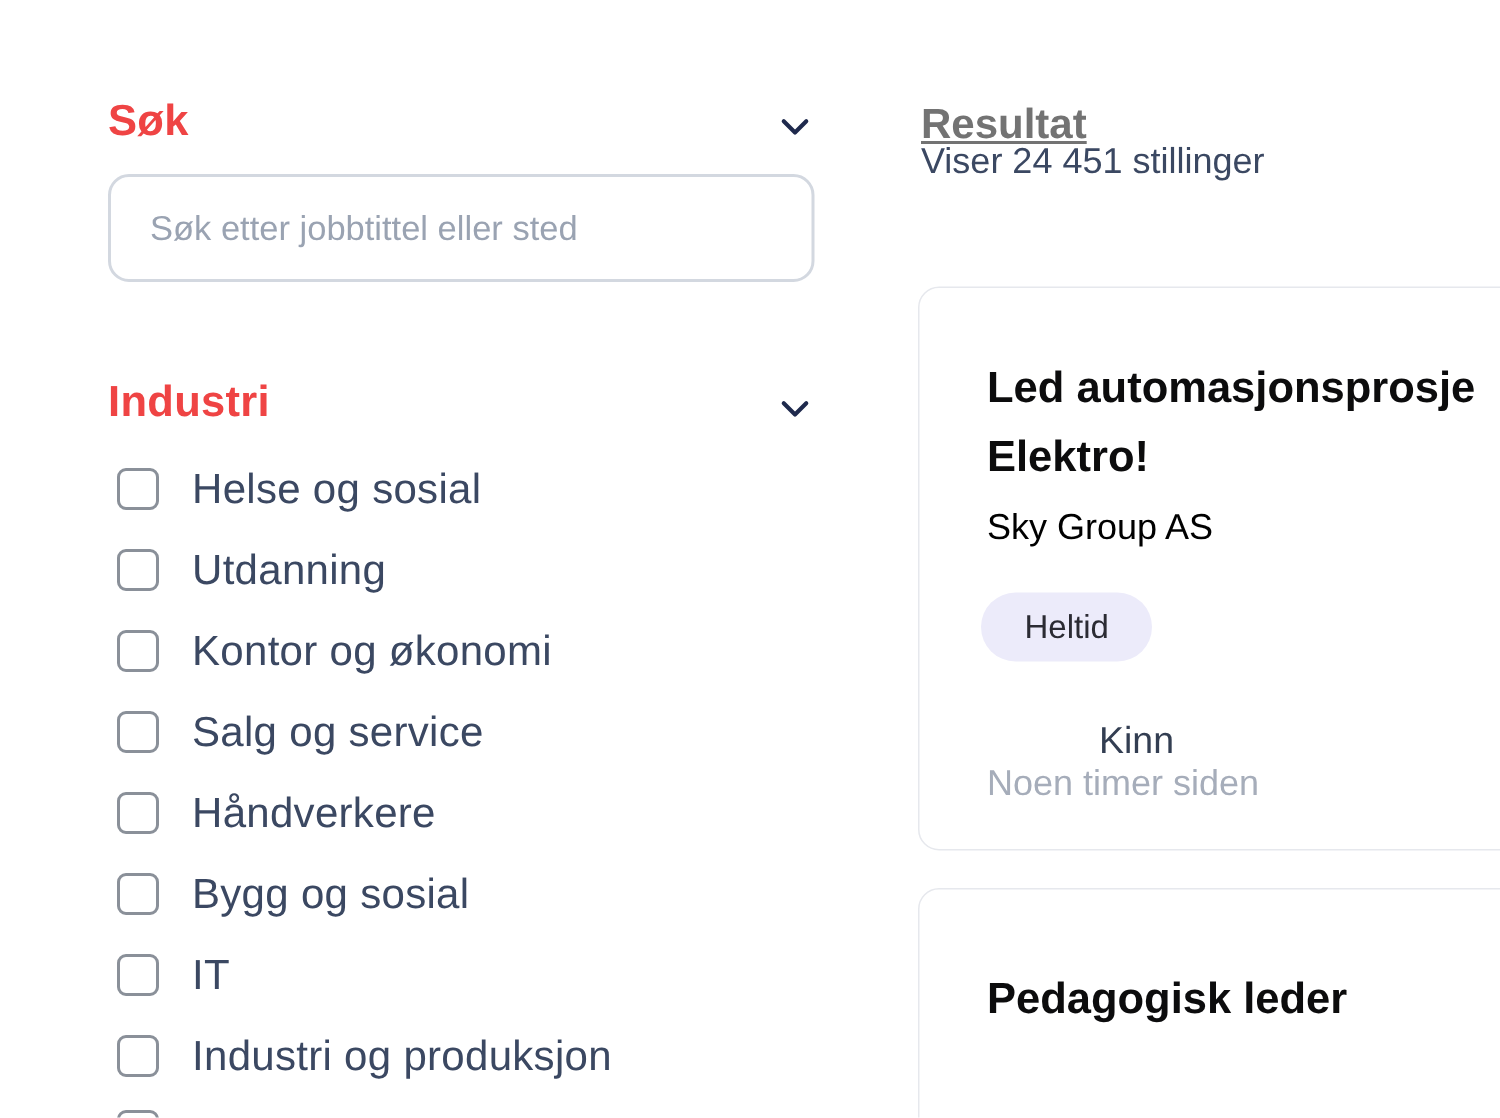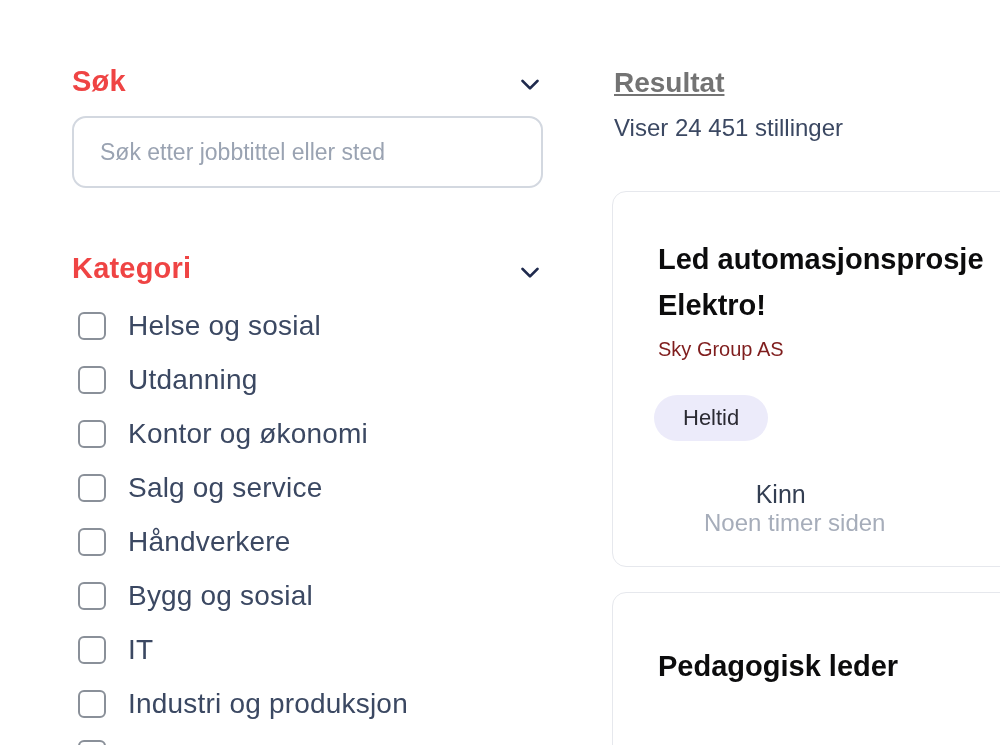--- a/index.html
+++ b/index.html
@@ -39,47 +39,47 @@
     left:612px; width:600px; background:#fff;
     border:1.5px solid #e6e8ed; border-radius:14px; cursor:pointer;
   }
   #card-0 { top:191px; height:376px; }
   #card-1 { top:592px; height:260px; }
   .job-inner { position:relative; width:100%; height:100%; padding-left:45px; }
   .job-title {
     position:absolute; left:45px; top:44px; right:0;
     font-size:29px; font-weight:600; color:#0c0c0d; line-height:46px; white-space:nowrap;
   }
-  .job-company { position:absolute; left:45px; font-size:20px; color:#7f1d1d; white-space:nowrap; }
+  .job-company { position:absolute; left:45px; font-size:24px; color:#000000; white-space:nowrap; }
   #card-0 .job-company { top:146px; }
   #card-1 .job-title { top:50px; }
   #card-1 .job-company { top:107px; }
 
   .badge-row { position:absolute; left:41px; top:203px; display:flex; gap:14px; }
   .badge {
     height:46px; line-height:46px; padding:0 29px; border-radius:23px;
     background:#ecebfa; color:#2b2b33; font-size:22px;
   }
   .meta-row { position:absolute; left:45px; top:288px; display:flex; align-items:center; height:34px;flex-direction:column; }
   .pin-icon { width:27px; height:31px; }
   .meta-location { margin-left:18px; font-size:25px; color:#333e52; }
-  .meta-posted { margin-left:46px; font-size:24px; color:#a6adba; }
+  .meta-posted { font-size:24px; color:#a6adba; }
 </style>
 </head>
 <body>
 
 <div class="abs section-title" style="left:72px; top:65px;">Søk</div>
 
 <svg class="abs chev" style="left:515px; top:69px;" viewBox="0 0 24 24">
   <polyline points="6,9.5 12,15.5 18,9.5" fill="none" stroke="#1f2a4d" stroke-width="2.2" stroke-linecap="round" stroke-linejoin="round"></polyline>
 </svg>
 
 <input class="abs search-box" type="text" placeholder="Søk etter jobbtittel eller sted" style="">
 
-<div class="abs section-title" style="left:72px; top:252px;">Kategori</div>
+<div class="abs section-title" style="left:72px; top:252px;">Industri</div>
 
 <svg class="abs chev" style="left:515px; top:257px;" viewBox="0 0 24 24">
   <polyline points="6,9.5 12,15.5 18,9.5" fill="none" stroke="#1f2a4d" stroke-width="2.2" stroke-linecap="round" stroke-linejoin="round"></polyline>
 </svg>
 
 <ul class="abs cat-list" id="cat-list">
   <li class="cat-row">
     <span class="cb" role="checkbox" aria-checked="false"></span>
     <span class="cat-label">Helse og sosial</span>
   </li>
@@ -117,21 +117,21 @@
   <li class="cat-row">
     <span class="cb" role="checkbox" aria-checked="false"></span>
     <span class="cat-label">Industri og produksjon</span>
   </li>
 </ul>
 
 <span class="abs cb-partial"></span>
 
 <div class="abs results-title" style="left: 614px; top: 67px;">Resultat</div>
 
-<div class="abs results-count" style="left: 614px; top: 114px;">Viser 24 451 stillinger</div>
+<div class="abs results-count" style="left: 614px; top: 94px;">Viser 24 451 stillinger</div>
 
 <div id="cards">
   <div class="abs job-card" id="card-0">
     <div class="job-inner">
       <div class="job-title">
         <div>Led automasjonsprosje</div>
         <div>Elektro!</div>
       </div>
       <div class="job-company">Sky Group AS</div>
       <div class="badge-row">

